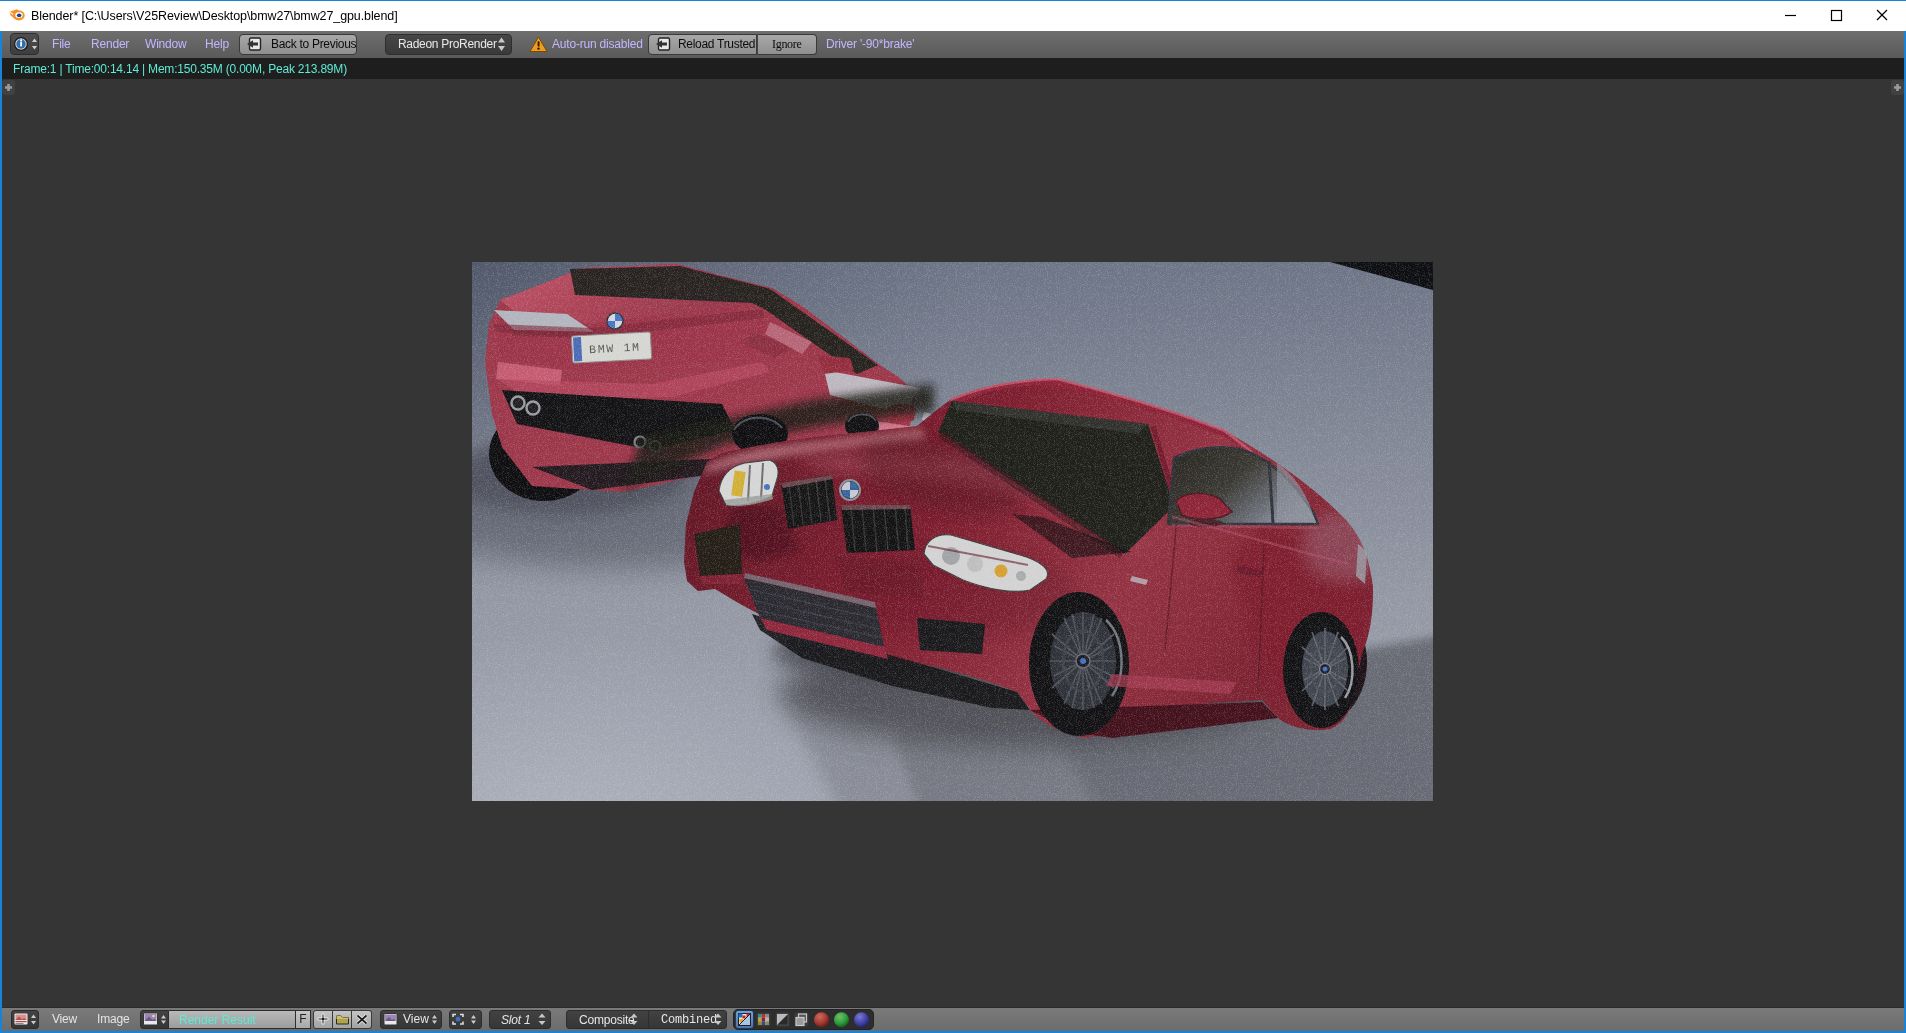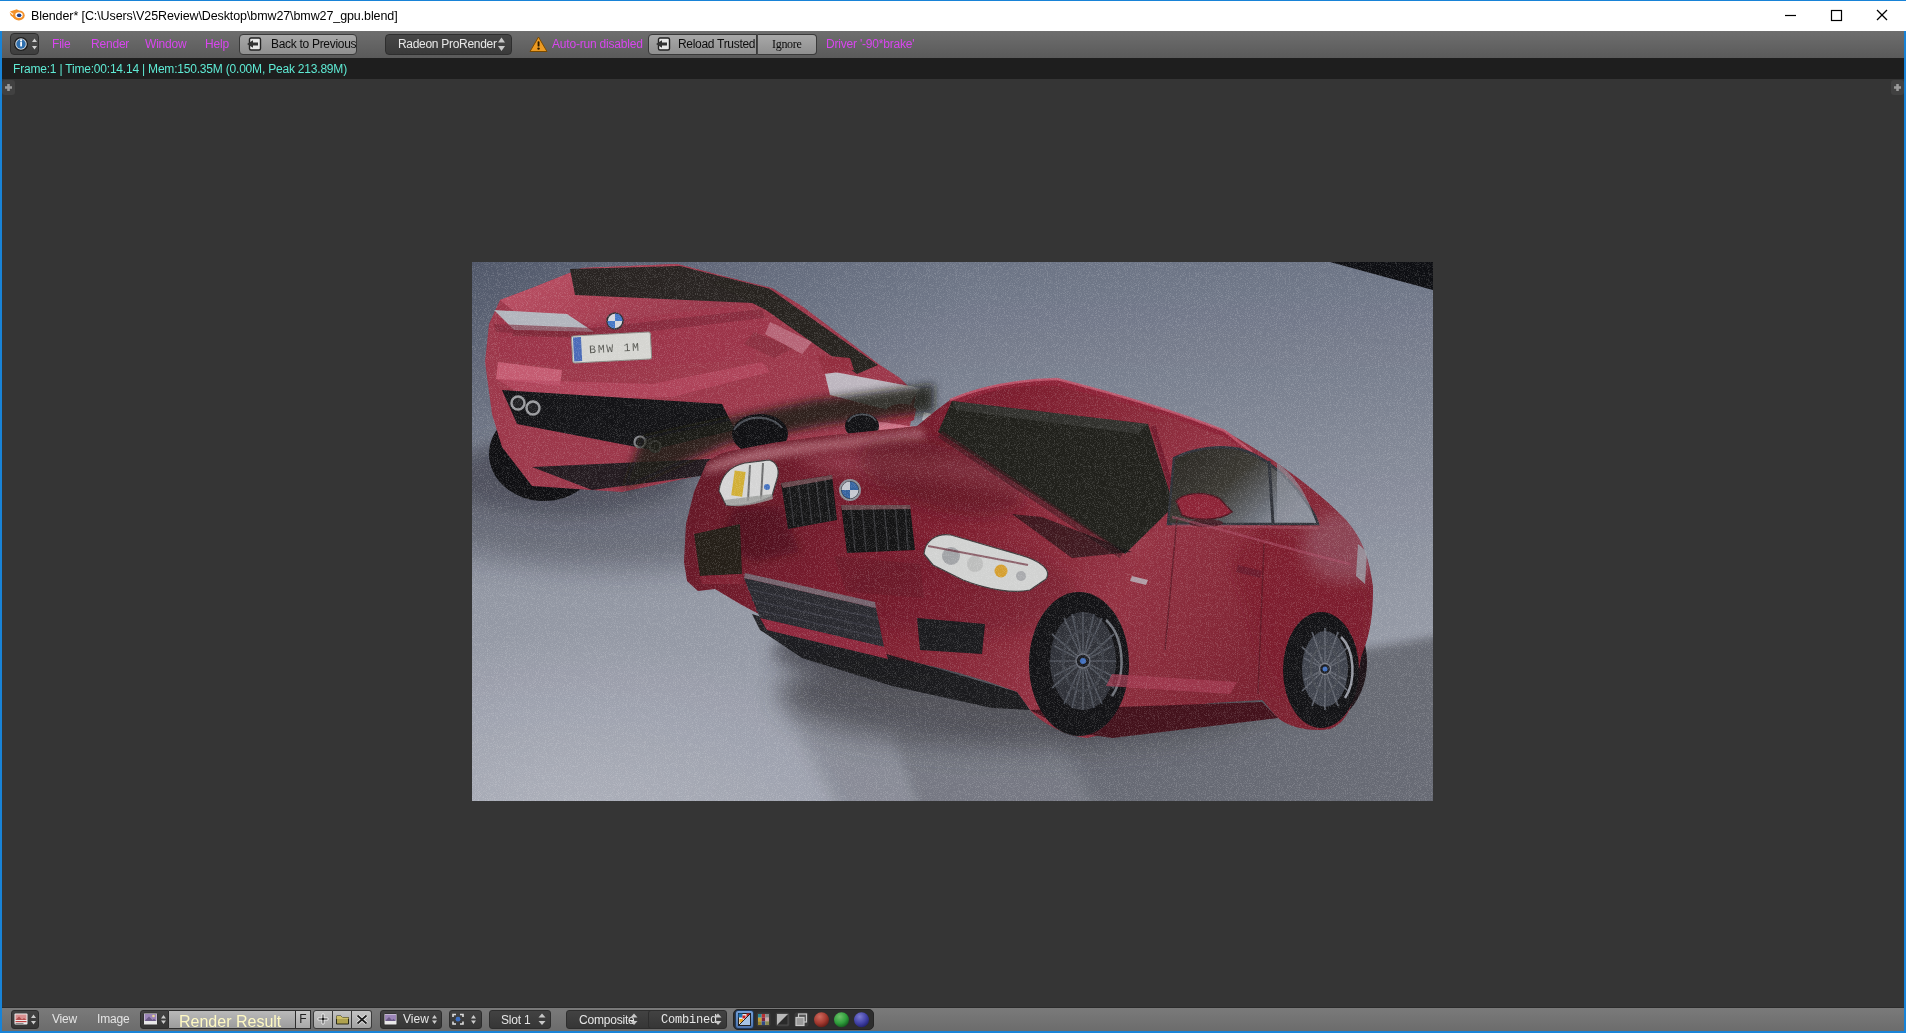--- a/index.html
+++ b/index.html
@@ -4,21 +4,21 @@
 <style>
   html,body{margin:0;padding:0;width:1906px;height:1033px;overflow:hidden;
     font-family:"Liberation Sans",sans-serif;}
   #win{position:absolute;left:0;top:0;width:1874px;height:1033px;background:#353535;border-radius:22px;}
   .abs{position:absolute;}
   
   #titlebar{left:0;top:0;width:1906px;height:31px;background:#fff;border-top:1px solid #1883d7;box-sizing:border-box;}
   #titletext{left:31px;top:9px;font-size:12.5px;letter-spacing:-0.1px;color:#000;white-space:nowrap;}
   
   #menubar{left:0;top:31px;width:1906px;height:27px;background:linear-gradient(#6e6e6e,#5a5a5a);}
-  .menutext{top:37px;font-size:12px;letter-spacing:-0.2px;color:#d946ef;}
+  .menutext{top:37px;font-size:12px;letter-spacing:-0.2px;color:#c4b5fd;}
   .litebtn{top:34px;height:21px;background:linear-gradient(#a8a8a8,#8f8f8f);border:1px solid #393939;border-radius:4px;box-sizing:border-box;font-size:12px;letter-spacing:-0.3px;color:#0c0c0c;white-space:nowrap;overflow:hidden;}
   .darkbtn{top:34px;height:21px;background:linear-gradient(#464646,#3a3a3a);border:1px solid #2e2e2e;border-radius:4px;box-sizing:border-box;font-size:12px;letter-spacing:-0.3px;color:#e8e8e8;white-space:nowrap;overflow:hidden;}
   .menutext{white-space:nowrap;}
   
   #infobar{left:0;top:58px;width:1906px;height:21px;background:#1e1e1e;}
   #infotext{left:13px;top:62px;font-size:12px;letter-spacing:-0.2px;color:#5eead4;white-space:nowrap;}
   
   #mainarea{left:0;top:79px;width:1906px;height:928px;background:#353535;}
   
   #botbar{left:0;top:1007px;width:1906px;height:24px;background:linear-gradient(#7a7a7a,#6c6c6c);border-top:1px solid #2c2c2c;box-sizing:border-box;}
@@ -378,21 +378,21 @@
   <svg class="abs" style="left:140px;top:1010px" width="29" height="19" viewBox="0 0 29 19">
     <rect x="3.5" y="3" width="14" height="12" rx="1" fill="#e8e8e8" stroke="#333" stroke-width="1"></rect>
     <rect x="4.5" y="4" width="12" height="6.5" fill="#9c86b8"></rect>
     <path d="M4.5,11 L9,6.5 L12.5,10 L14,8.8 L16.5,11 Z" fill="#6a5a86"></path>
     <circle cx="13.5" cy="6" r="1.3" fill="#e8d890"></circle>
     <path d="M21,8.5 L23.5,5 L26,8.5 Z" fill="#ccc"></path>
     <path d="M21,10.5 L23.5,14 L26,10.5 Z" fill="#ccc"></path>
   </svg>
 
   <div class="abs" style="left:169px;top:1010px;width:127px;height:19px;background:linear-gradient(#b9b9b9,#9c9c9c);border:1px solid #2d2d2d;border-left:none;box-sizing:border-box;"></div>
-  <div class="abs" style="left:179px;top:1013px;font-size:16px;color:#fef9c3;text-align:right;">Render Result</div>
+  <div class="abs" style="left:179px;top:1013px;font-size:12px;color:#5eead4;text-align:right;">Render Result</div>
   <div class="abs" style="left:296px;top:1010px;width:15px;height:19px;background:linear-gradient(#c6c6c6,#a8a8a8);border:1px solid #2d2d2d;border-left:none;box-sizing:border-box;font-size:12px;color:#222;text-align:center;line-height:17px;">F</div>
 
   <div class="blite abs" style="left:313px;width:20px;border-radius:3px 0 0 3px;"></div>
   <svg class="abs" style="left:313px;top:1010px" width="20" height="19" viewBox="0 0 20 19">
     <path d="M9,4 L11,4 L11,8 L15,8 L15,10 L11,10 L11,14 L9,14 L9,10 L5,10 L5,8 L9,8 Z" fill="#1d1d1d" stroke="#eee" stroke-width="1"></path>
   </svg>
   <div class="blite abs" style="left:333px;width:19px;border-radius:0;border-left:none;"></div>
   <svg class="abs" style="left:333px;top:1010px" width="19" height="19" viewBox="0 0 19 19">
     <path d="M3.5,6 L3.5,14 L15.5,14 L15.5,7.5 L9.5,7.5 L8,6 Z" fill="#b0a24e" stroke="#2a2a1a" stroke-width="1"></path>
     <path d="M3.5,9 L15.5,9 L15.5,7.5 L9.5,7.5 L8,6 L3.5,6 Z" fill="#cdc06a"></path>
@@ -414,21 +414,21 @@
   </svg>
 
   <div class="bdark abs" style="left:449px;width:33px;"></div>
   <svg class="abs" style="left:449px;top:1010px" width="33" height="19" viewBox="0 0 33 19">
     <path d="M4,7 L4,4.5 L7,4.5 M11,4.5 L14,4.5 L14,7 M14,11.5 L14,14 L11,14 M7,14 L4,14 L4,11.5" fill="none" stroke="#ddd" stroke-width="1.6"></path>
     <circle cx="9" cy="9.2" r="2.4" fill="#3b6fc3"></circle>
     <path d="M22,8.5 L24.5,5 L27,8.5 Z" fill="#ccc"></path>
     <path d="M22,10.5 L24.5,14 L27,10.5 Z" fill="#ccc"></path>
   </svg>
 
-  <div class="bdark abs" style="left:489px;width:62px;">
+  <div class="bdark abs" style="left:489px;width:62px;font-style:italic;">
       <span style="position:absolute;left:11px;top:2px">Slot 1</span>
     </div>
   <svg class="abs" style="left:536px;top:1012px" width="14" height="15" viewBox="0 0 14 15">
       <path d="M2.5,5.5 L6,1.5 L9.5,5.5 Z" fill="#c8c8c8"></path>
       <path d="M2.5,9 L6,13 L9.5,9 Z" fill="#c8c8c8"></path>
     </svg>
   <div class="bdark abs" style="left:566px;width:93px;">
       <span style="position:absolute;left:12px;top:2px">Composite</span>
     </div>
   <svg class="abs" style="left:628px;top:1012px" width="14" height="15" viewBox="0 0 14 15">

